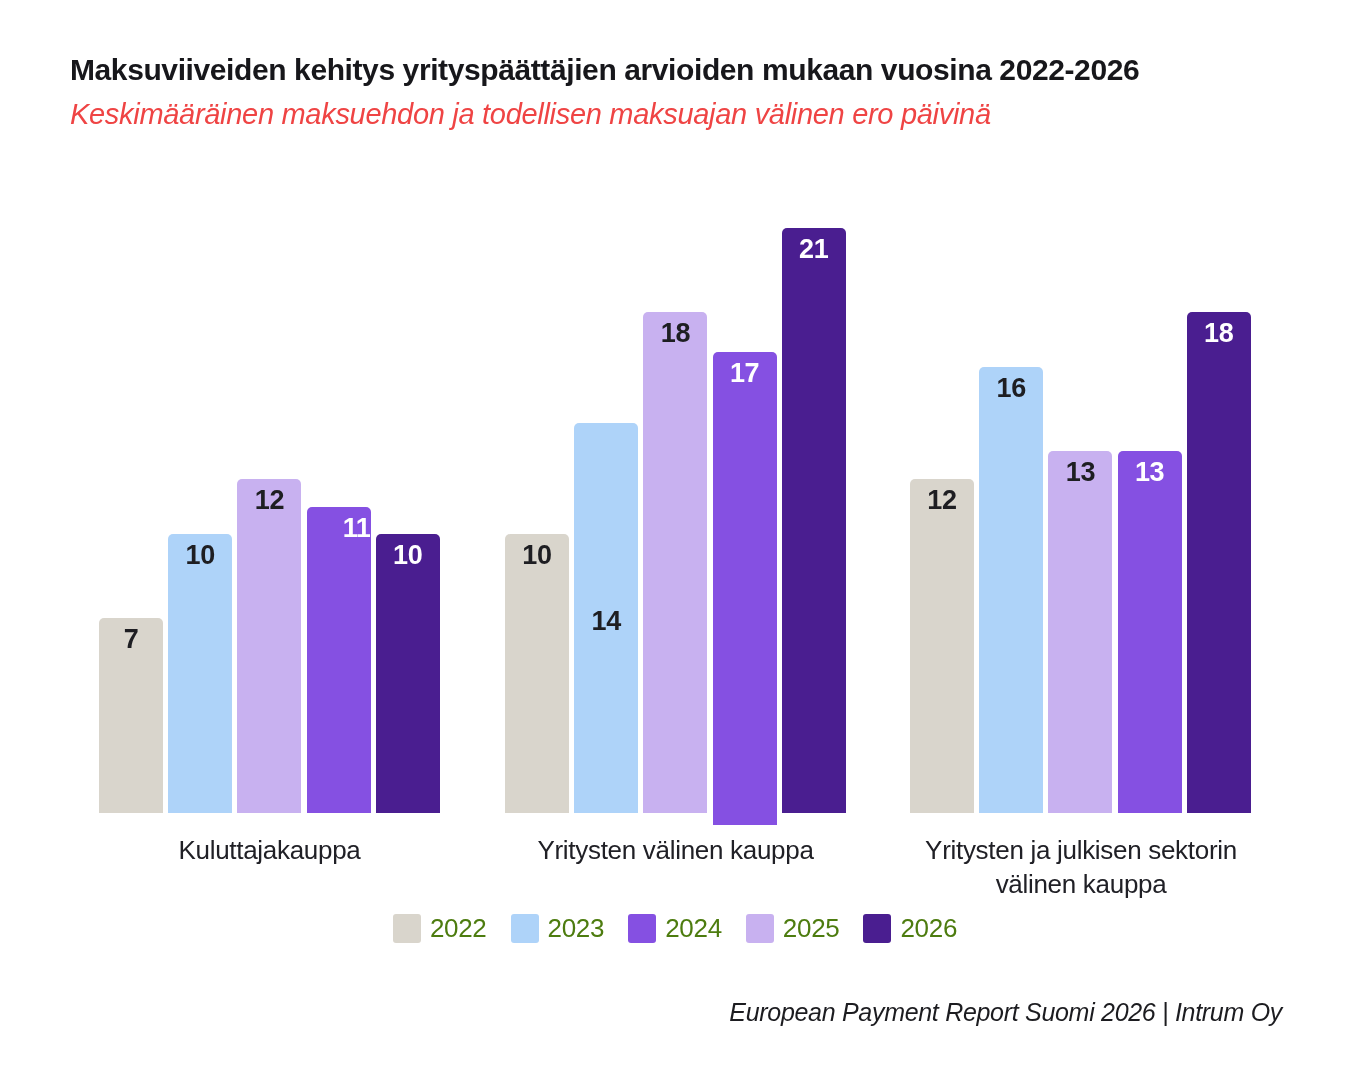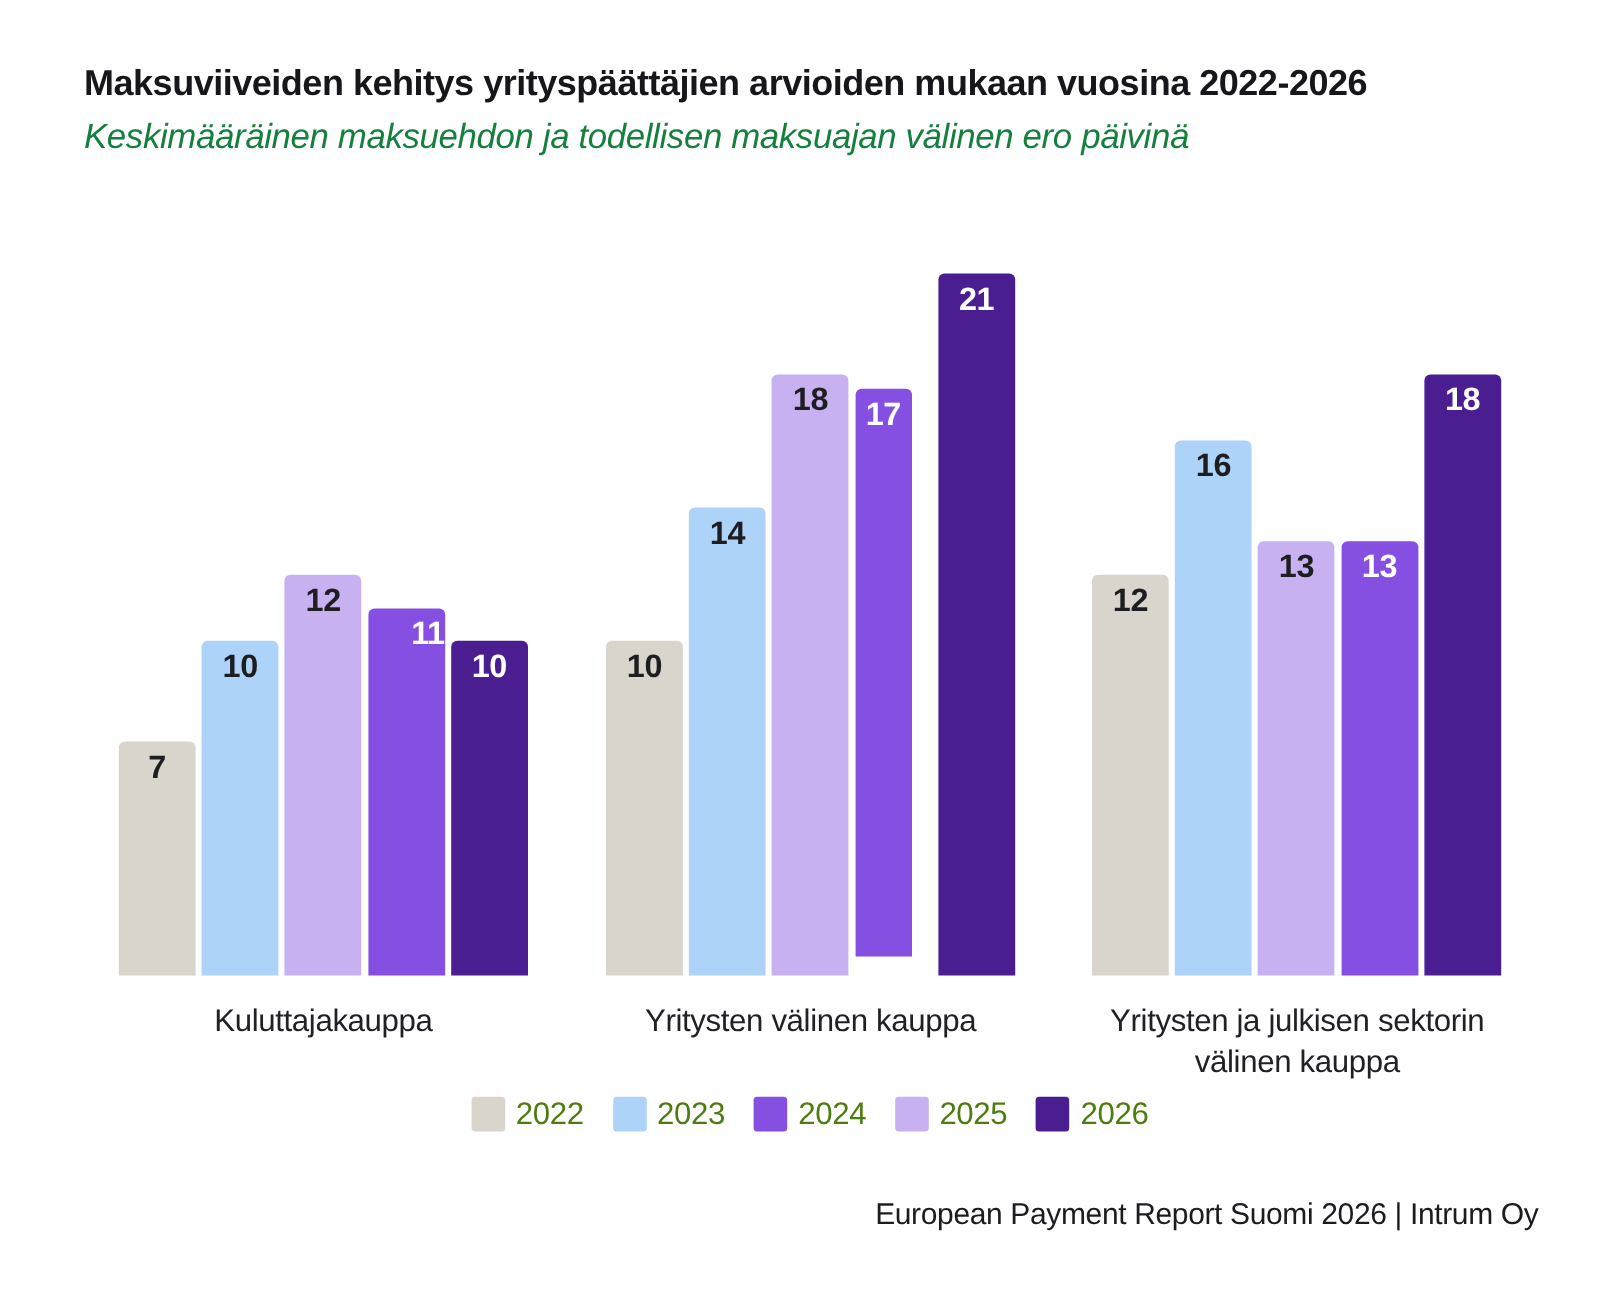--- a/index.html
+++ b/index.html
@@ -30,21 +30,21 @@
   }
   .chart-subtitle {
     position: absolute;
     left: 70px;
     top: 97px;
     margin: 0;
     font-size: 29px;
     line-height: 1.2;
     font-weight: 400;
     font-style: italic;
-    color: #15803d;
+    color: #ef4444;
   }
   .plot {
     position: absolute;
     inset: 0;
   }
   .bar {
     position: absolute;
     border-radius: 5px 5px 0 0;
     display: flex;
     justify-content: center;
@@ -89,20 +89,21 @@
   }
   .legend-label {
     font-size: 26px;
     color: #4d7c0f;
   }
   .footer-source {
     position: absolute;
     right: 68px;
     top: 998px;
     font-size: 25px;
+    font-style: italic;
     color: #1c1c20;
     white-space: nowrap;
   }
 </style>
 </head>
 <body>
 
 <div class="stage">
   <h1 class="chart-title">Maksuviiveiden kehitys yrityspäättäjien arvioiden mukaan vuosina 2022-2026</h1>
   <h2 class="chart-subtitle">Keskimääräinen maksuehdon ja todellisen maksuajan välinen ero päivinä</h2>
@@ -120,27 +121,27 @@
       <div class="bar" style="left: 306.6px; top: 507px; width: 64px; height: 306px; background: rgb(133, 80, 226); justify-content: flex-end;">
         <span class="bar-value" style="color: rgb(255, 255, 255);">11</span>
       </div>
       <div class="bar" style="left: 375.8px; top: 534px; width: 64px; height: 279px; background: rgb(74, 30, 144);">
         <span class="bar-value" style="color: rgb(255, 255, 255);">10</span>
       </div>
       <div class="cat-label" style="left: 49.5px;">Kuluttajakauppa</div>
       <div class="bar" style="left: 505px; top: 534px; width: 64px; height: 279px; background: rgb(217, 213, 204);">
         <span class="bar-value" style="color: rgb(30, 30, 34);">10</span>
       </div>
-      <div class="bar" style="left: 574.2px; top: 423px; width: 64px; height: 390px; background: rgb(174, 211, 249);">
+      <div class="bar" style="left: 574.2px; top: 423px; width: 64px; height: 390px; background: rgb(174, 211, 249); align-items: center;">
         <span class="bar-value" style="color: rgb(30, 30, 34);">14</span>
       </div>
       <div class="bar" style="left: 643.4px; top: 312px; width: 64px; height: 501px; background: rgb(200, 177, 240);">
         <span class="bar-value" style="color: rgb(30, 30, 34);">18</span>
       </div>
-      <div class="bar" style="left: 712.6px; top: 324px; width: 47px; height: 473px; background: rgb(133, 80, 226);">
+      <div class="bar" style="left: 712.6px; top: 352px; width: 64px; height: 473px; background: rgb(133, 80, 226);">
         <span class="bar-value" style="color: rgb(255, 255, 255);">17</span>
       </div>
       <div class="bar" style="left: 781.8px; top: 228px; width: 64px; height: 585px; background: rgb(74, 30, 144);">
         <span class="bar-value" style="color: rgb(255, 255, 255);">21</span>
       </div>
       <div class="cat-label" style="left: 455.5px;">Yritysten välinen kauppa</div>
       <div class="bar" style="left: 910px; top: 479px; width: 64px; height: 334px; background: rgb(217, 213, 204);">
         <span class="bar-value" style="color: rgb(30, 30, 34);">12</span>
       </div>
       <div class="bar" style="left: 979.2px; top: 367px; width: 64px; height: 446px; background: rgb(174, 211, 249);">

